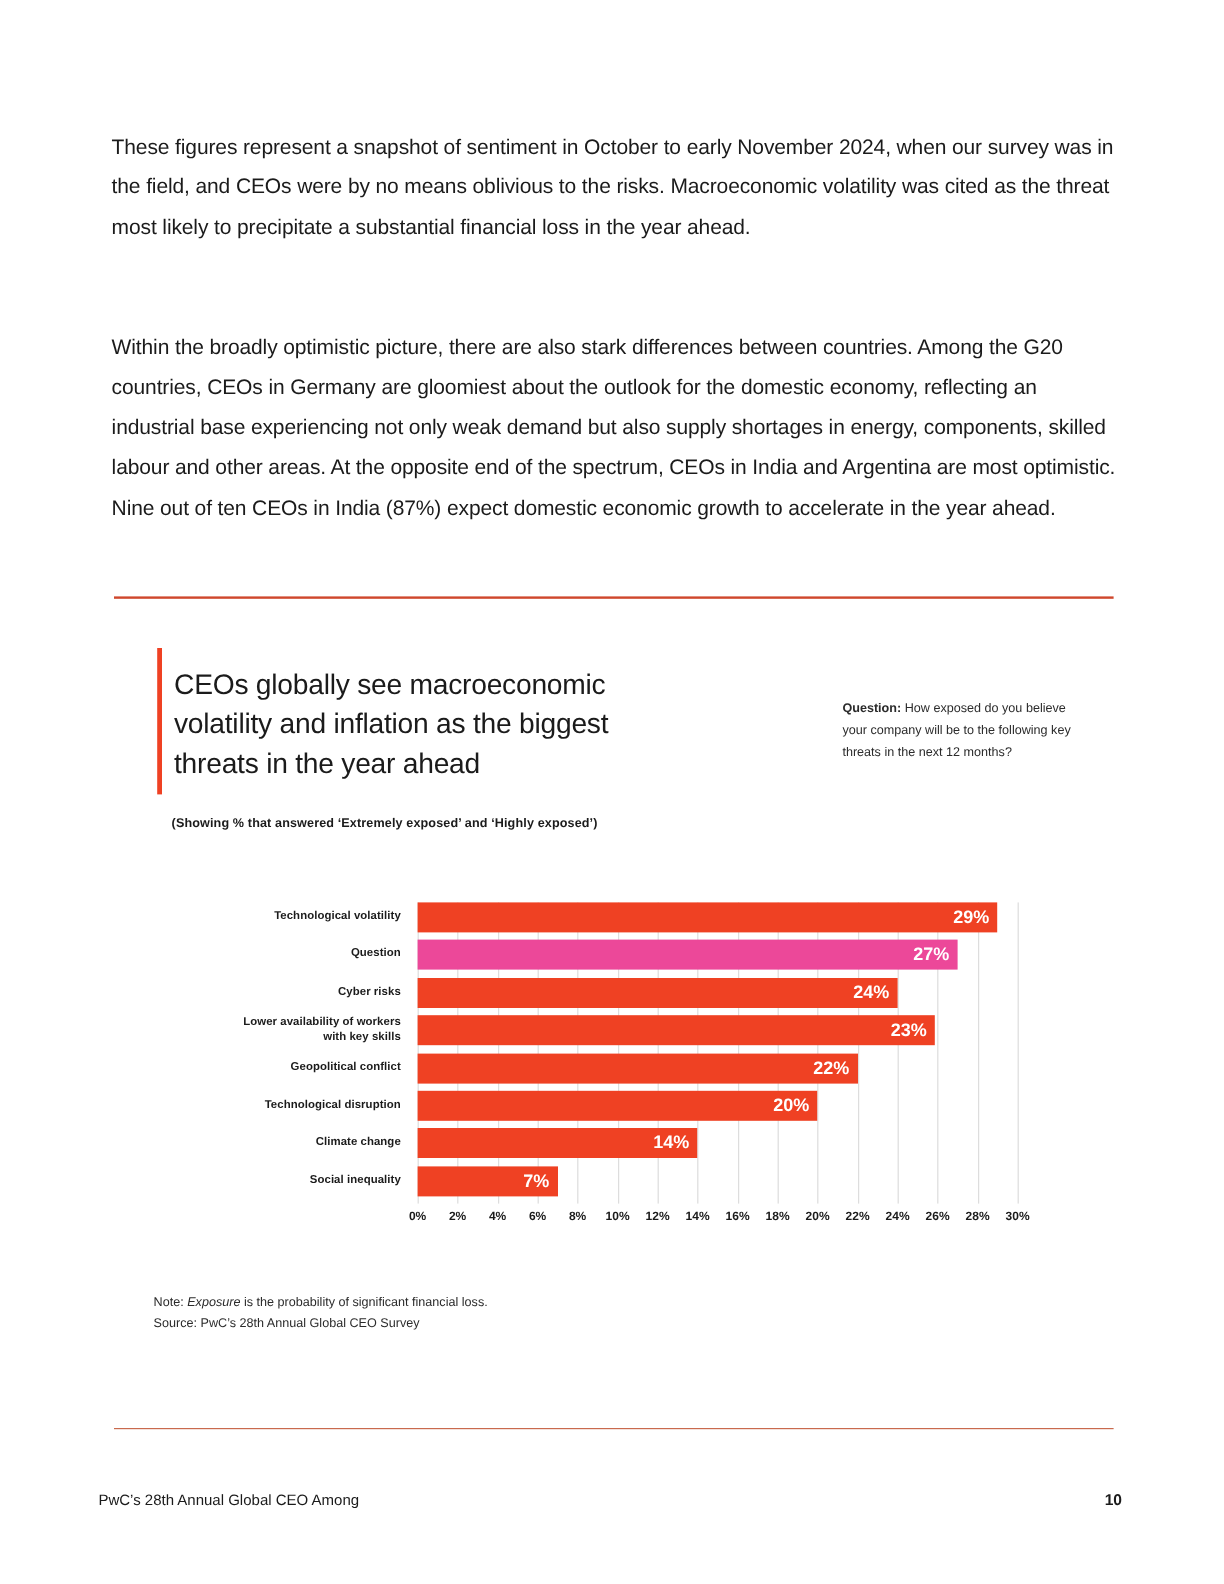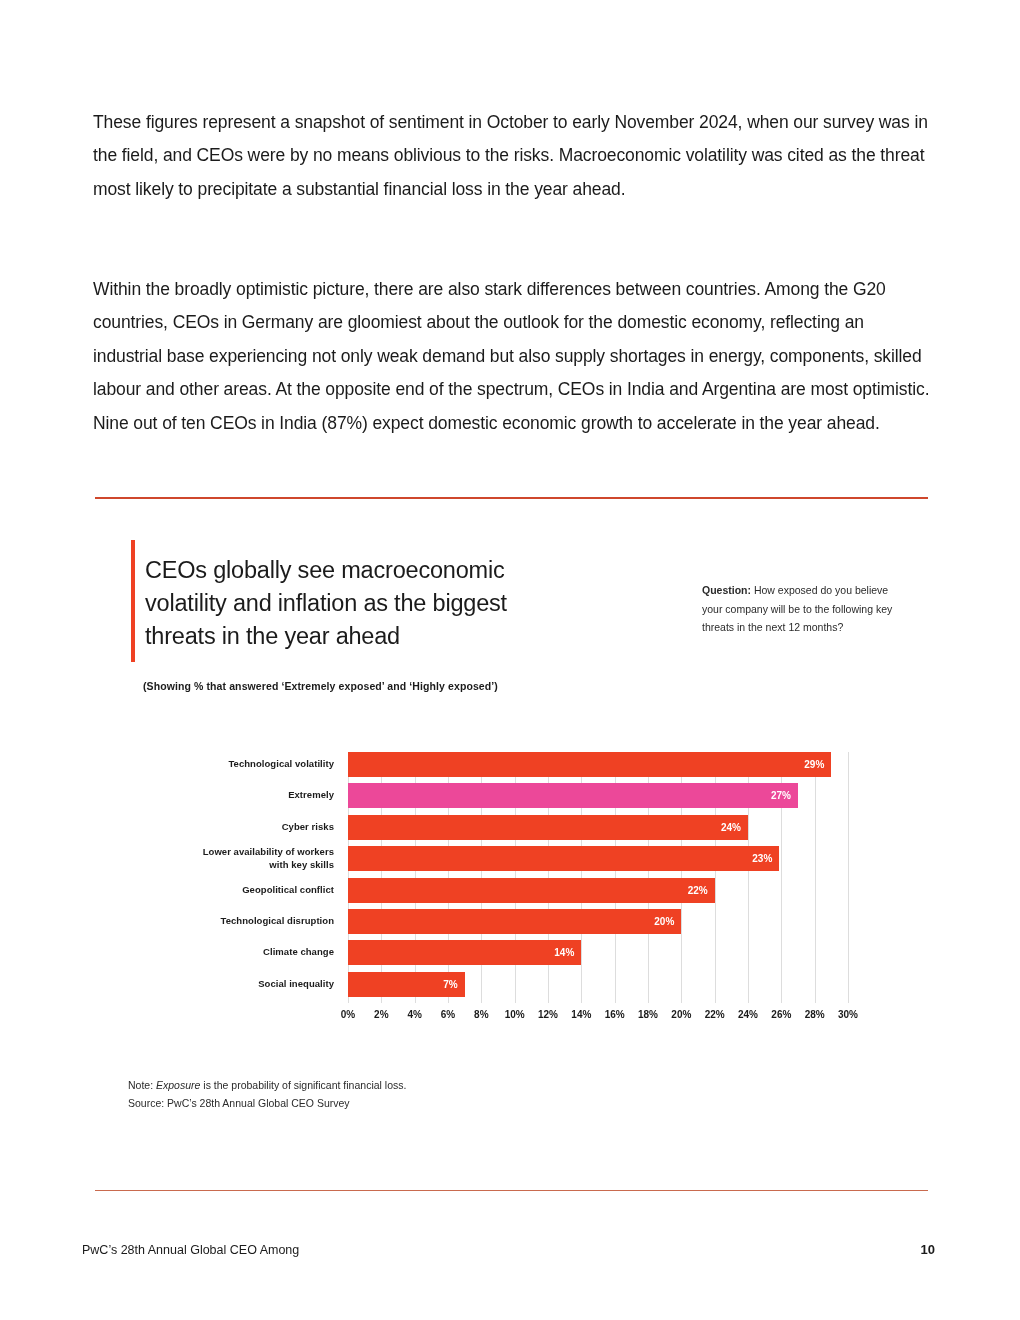--- a/index.html
+++ b/index.html
@@ -131,21 +131,21 @@
     top: 0;
     height: 25px;
     background: #ef4123;
   }
   .bar-value {
     position: absolute;
     right: 7px;
     top: 0;
     height: 23px;
     line-height: 25px;
-    font-size: 10px;
+    font-size: 15px;
     font-weight: 700;
     color: #ffffff;
   }
   .cat-label {
     position: absolute;
     right: 100%;
     margin-right: 14px;
     top: 0;
     width: 230px;
     text-align: right;
@@ -257,21 +257,21 @@
           <div class="row" style="top: 0px;">
             <div class="cat-label one-line">
               <div>Technological volatility</div>
             </div>
             <div class="bar" style="width: 483.333px; background: rgb(239, 65, 35);">
               <span class="bar-value">29%</span>
             </div>
           </div>
           <div class="row" style="top: 31.4px;">
             <div class="cat-label one-line">
-              <div>Extremely</div>
+              <div>Question</div>
             </div>
             <div class="bar" style="width: 450px; background: #ec4899;">
               <span class="bar-value">27%</span>
             </div>
           </div>
           <div class="row" style="top: 62.8px;">
             <div class="cat-label one-line">
               <div>Cyber risks</div>
             </div>
             <div class="bar" style="width: 400px; background: rgb(239, 65, 35);">

